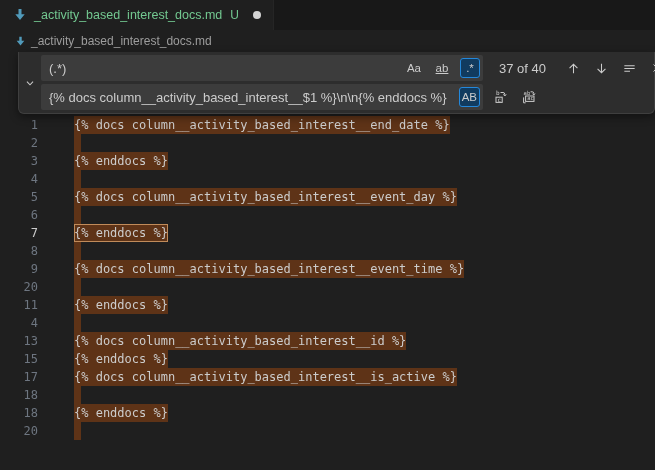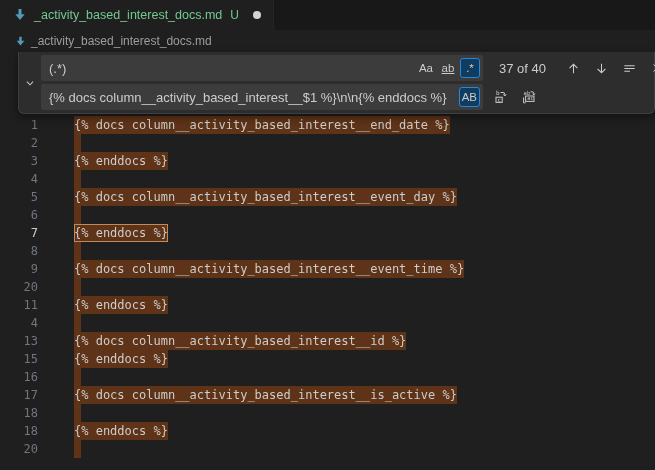--- a/index.html
+++ b/index.html
@@ -38,21 +38,21 @@
     border-radius:0 0 6px 6px;box-shadow:0 3px 8px rgba(0,0,0,.45);
     display:flex;padding:3px 6px 3px 0;}
   .toggle-col{width:22px;display:flex;align-items:center;justify-content:center;
     color:var(--text-light);cursor:pointer;flex:none;}
   .fw-rows{display:flex;flex-direction:column;gap:3px;flex:1;}
   .fw-row{display:flex;align-items:center;height:26px;}
   .fw-input{width:442px;height:26px;background:var(--input-bg);border-radius:2px;
     display:flex;align-items:center;padding:0 3px 0 8px;font-size:13px;color:var(--text-light);
     cursor:text;flex:none;}
   .fw-val{flex:1;white-space:pre;overflow:hidden;}
-  .opts{display:flex;gap:2px;align-items:center;}
+  .opts{display:flex;gap:8px;align-items:center;}
   .opt{min-width:20px;height:20px;padding:0 2px;border-radius:3px;border:1px solid transparent;
     display:flex;align-items:center;justify-content:center;font-size:11.5px;
     color:var(--text-light);cursor:pointer;}
   .opt.active{background:var(--option-active-bg);border-color:var(--accent-blue);}
   .opt .uline{text-decoration:underline;}
   .count{margin-left:16px;font-size:13px;color:var(--text-light);min-width:56px;white-space:nowrap;}
   .iconbtn{width:20px;height:20px;margin-left:8px;border-radius:4px;display:flex;
     align-items:center;justify-content:center;color:var(--text-light);cursor:pointer;flex:none;}
   .iconbtn svg{display:block;}
   
@@ -233,24 +233,20 @@
         </div>
         <div class="line">
           <span class="lnum">13</span>
           <span class="ltext"><span class="hl">{% docs column__activity_based_interest__id %}</span></span>
         </div>
         <div class="line">
           <span class="lnum">15</span>
           <span class="ltext"><span class="hl">{% enddocs %}</span></span>
         </div>
         <div class="line">
-          <span class="lnum">16</span>
-          <span class="ltext"><span class="hl empty"></span></span>
-        </div>
-        <div class="line">
           <span class="lnum">17</span>
           <span class="ltext"><span class="hl">{% docs column__activity_based_interest__is_active %}</span></span>
         </div>
         <div class="line">
           <span class="lnum">18</span>
           <span class="ltext"><span class="hl empty"></span></span>
         </div>
         <div class="line">
           <span class="lnum">18</span>
           <span class="ltext"><span class="hl">{% enddocs %}</span></span>

